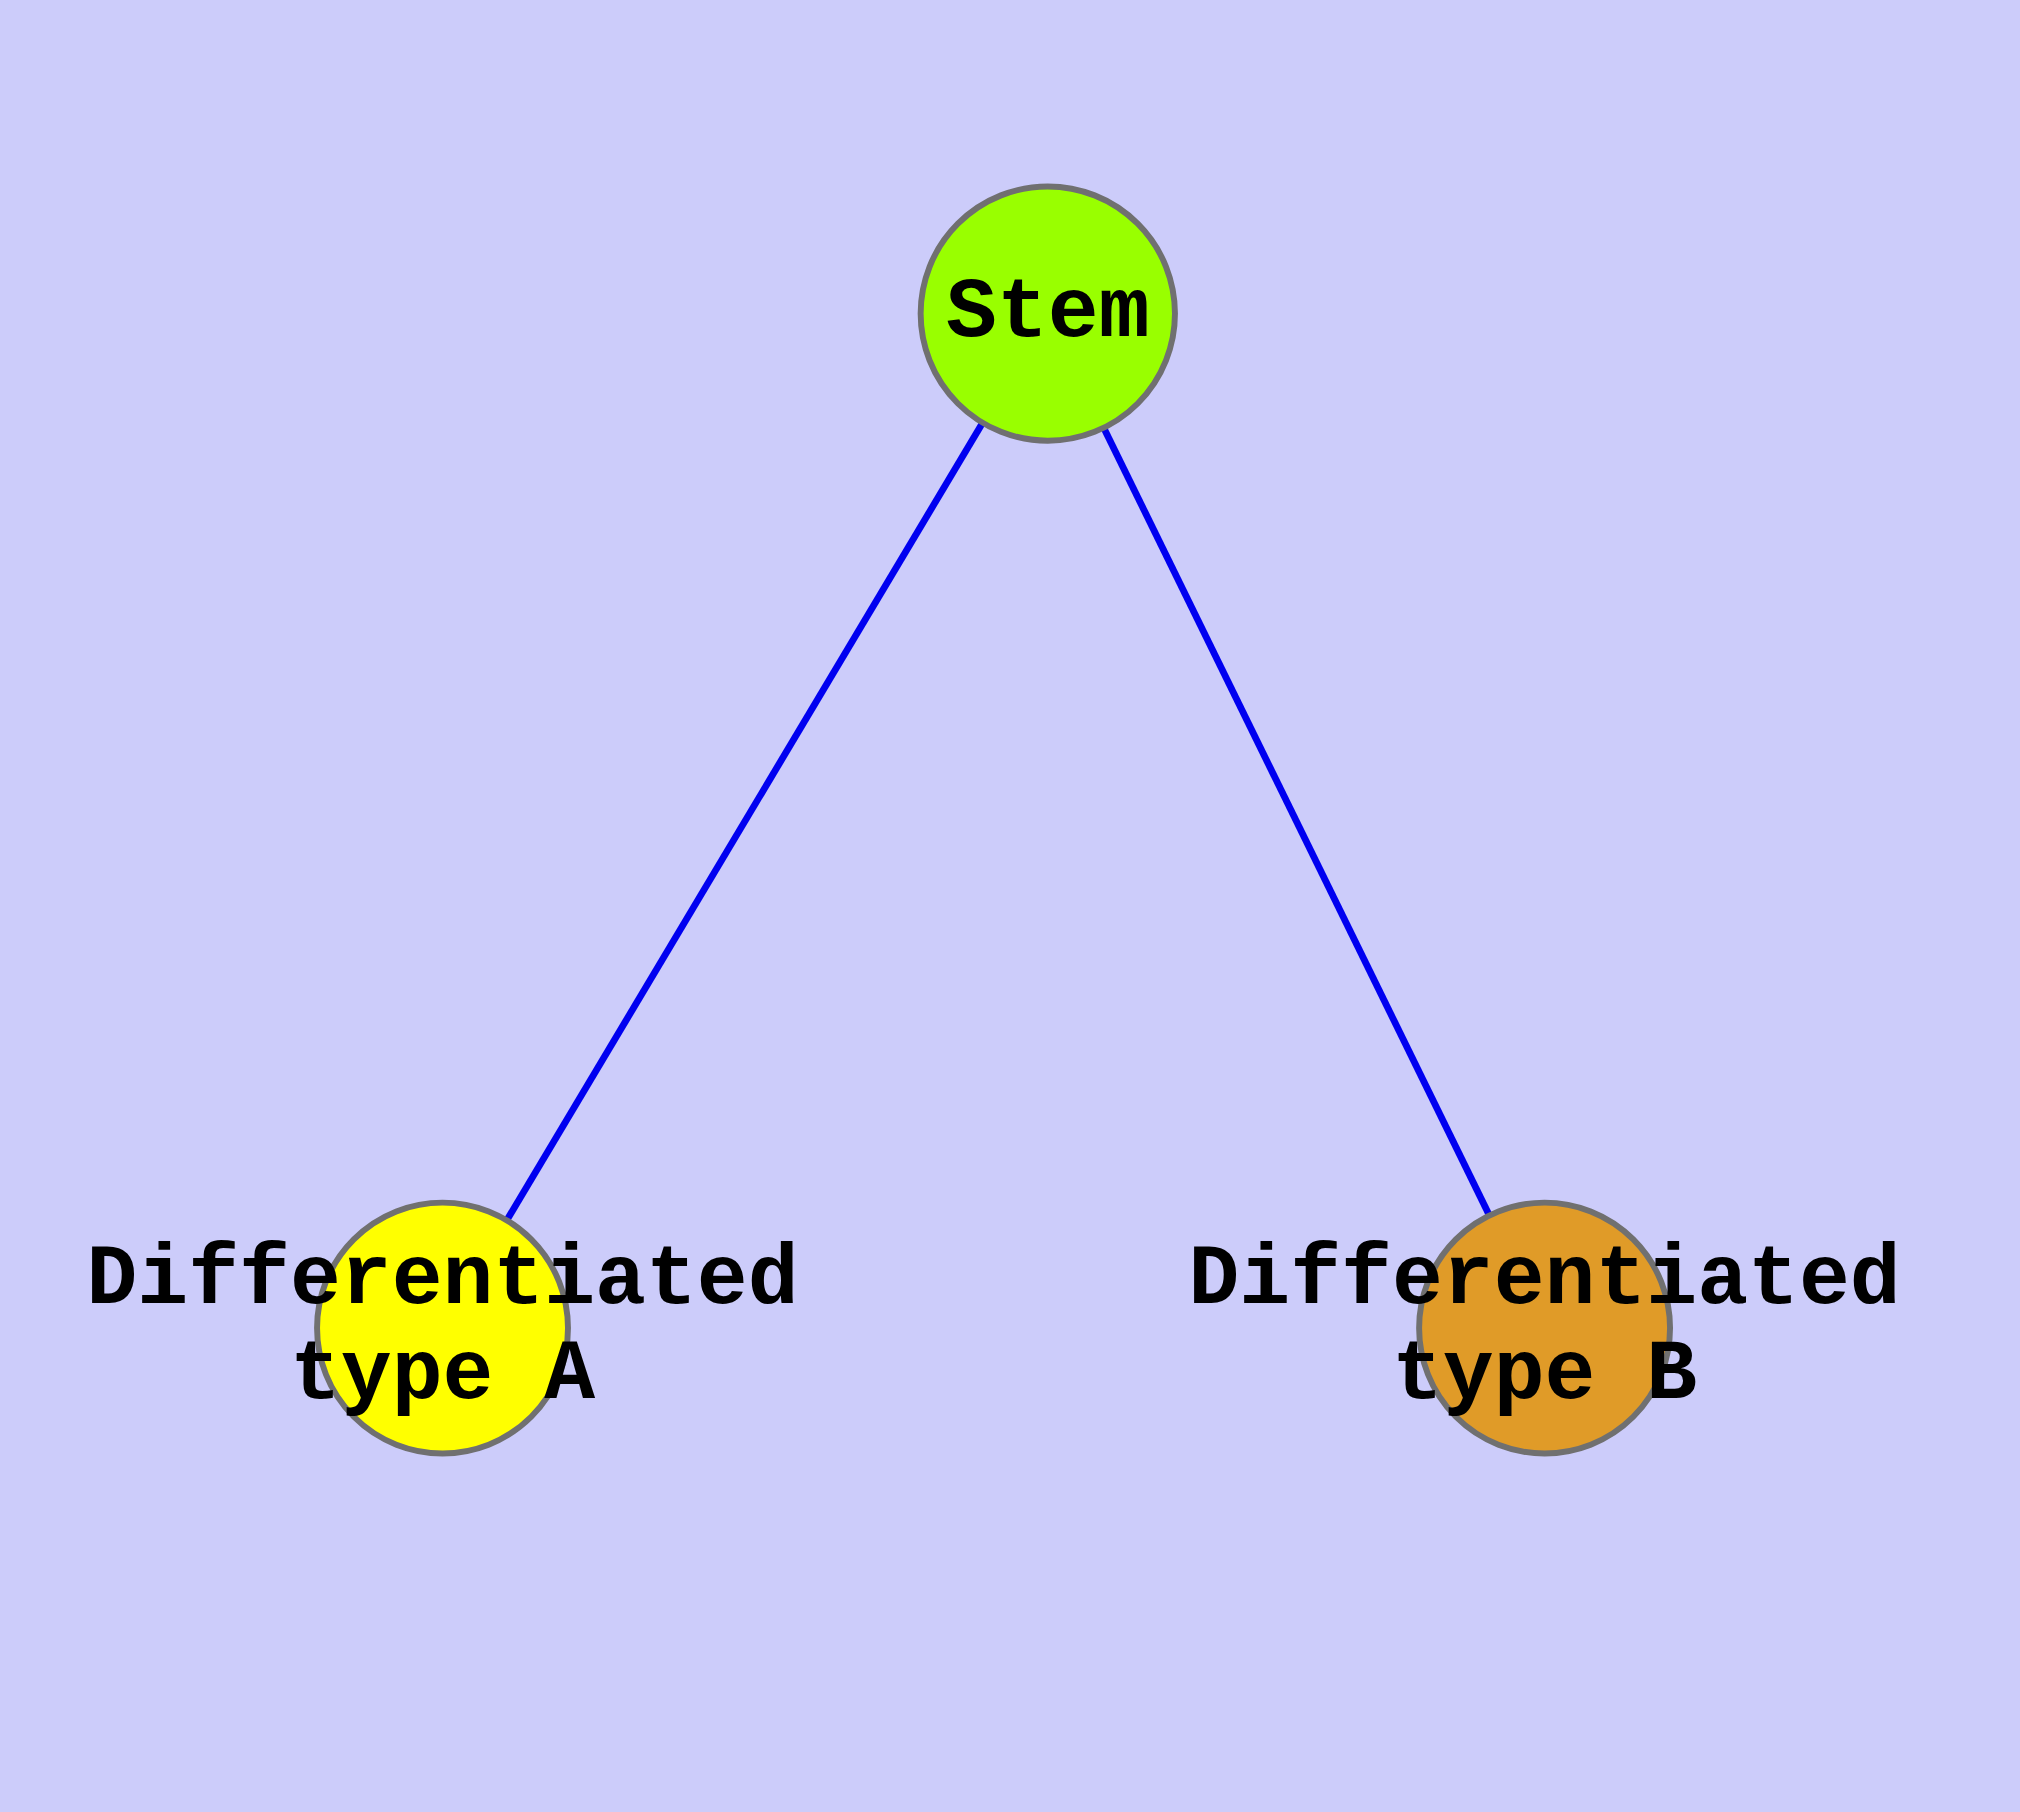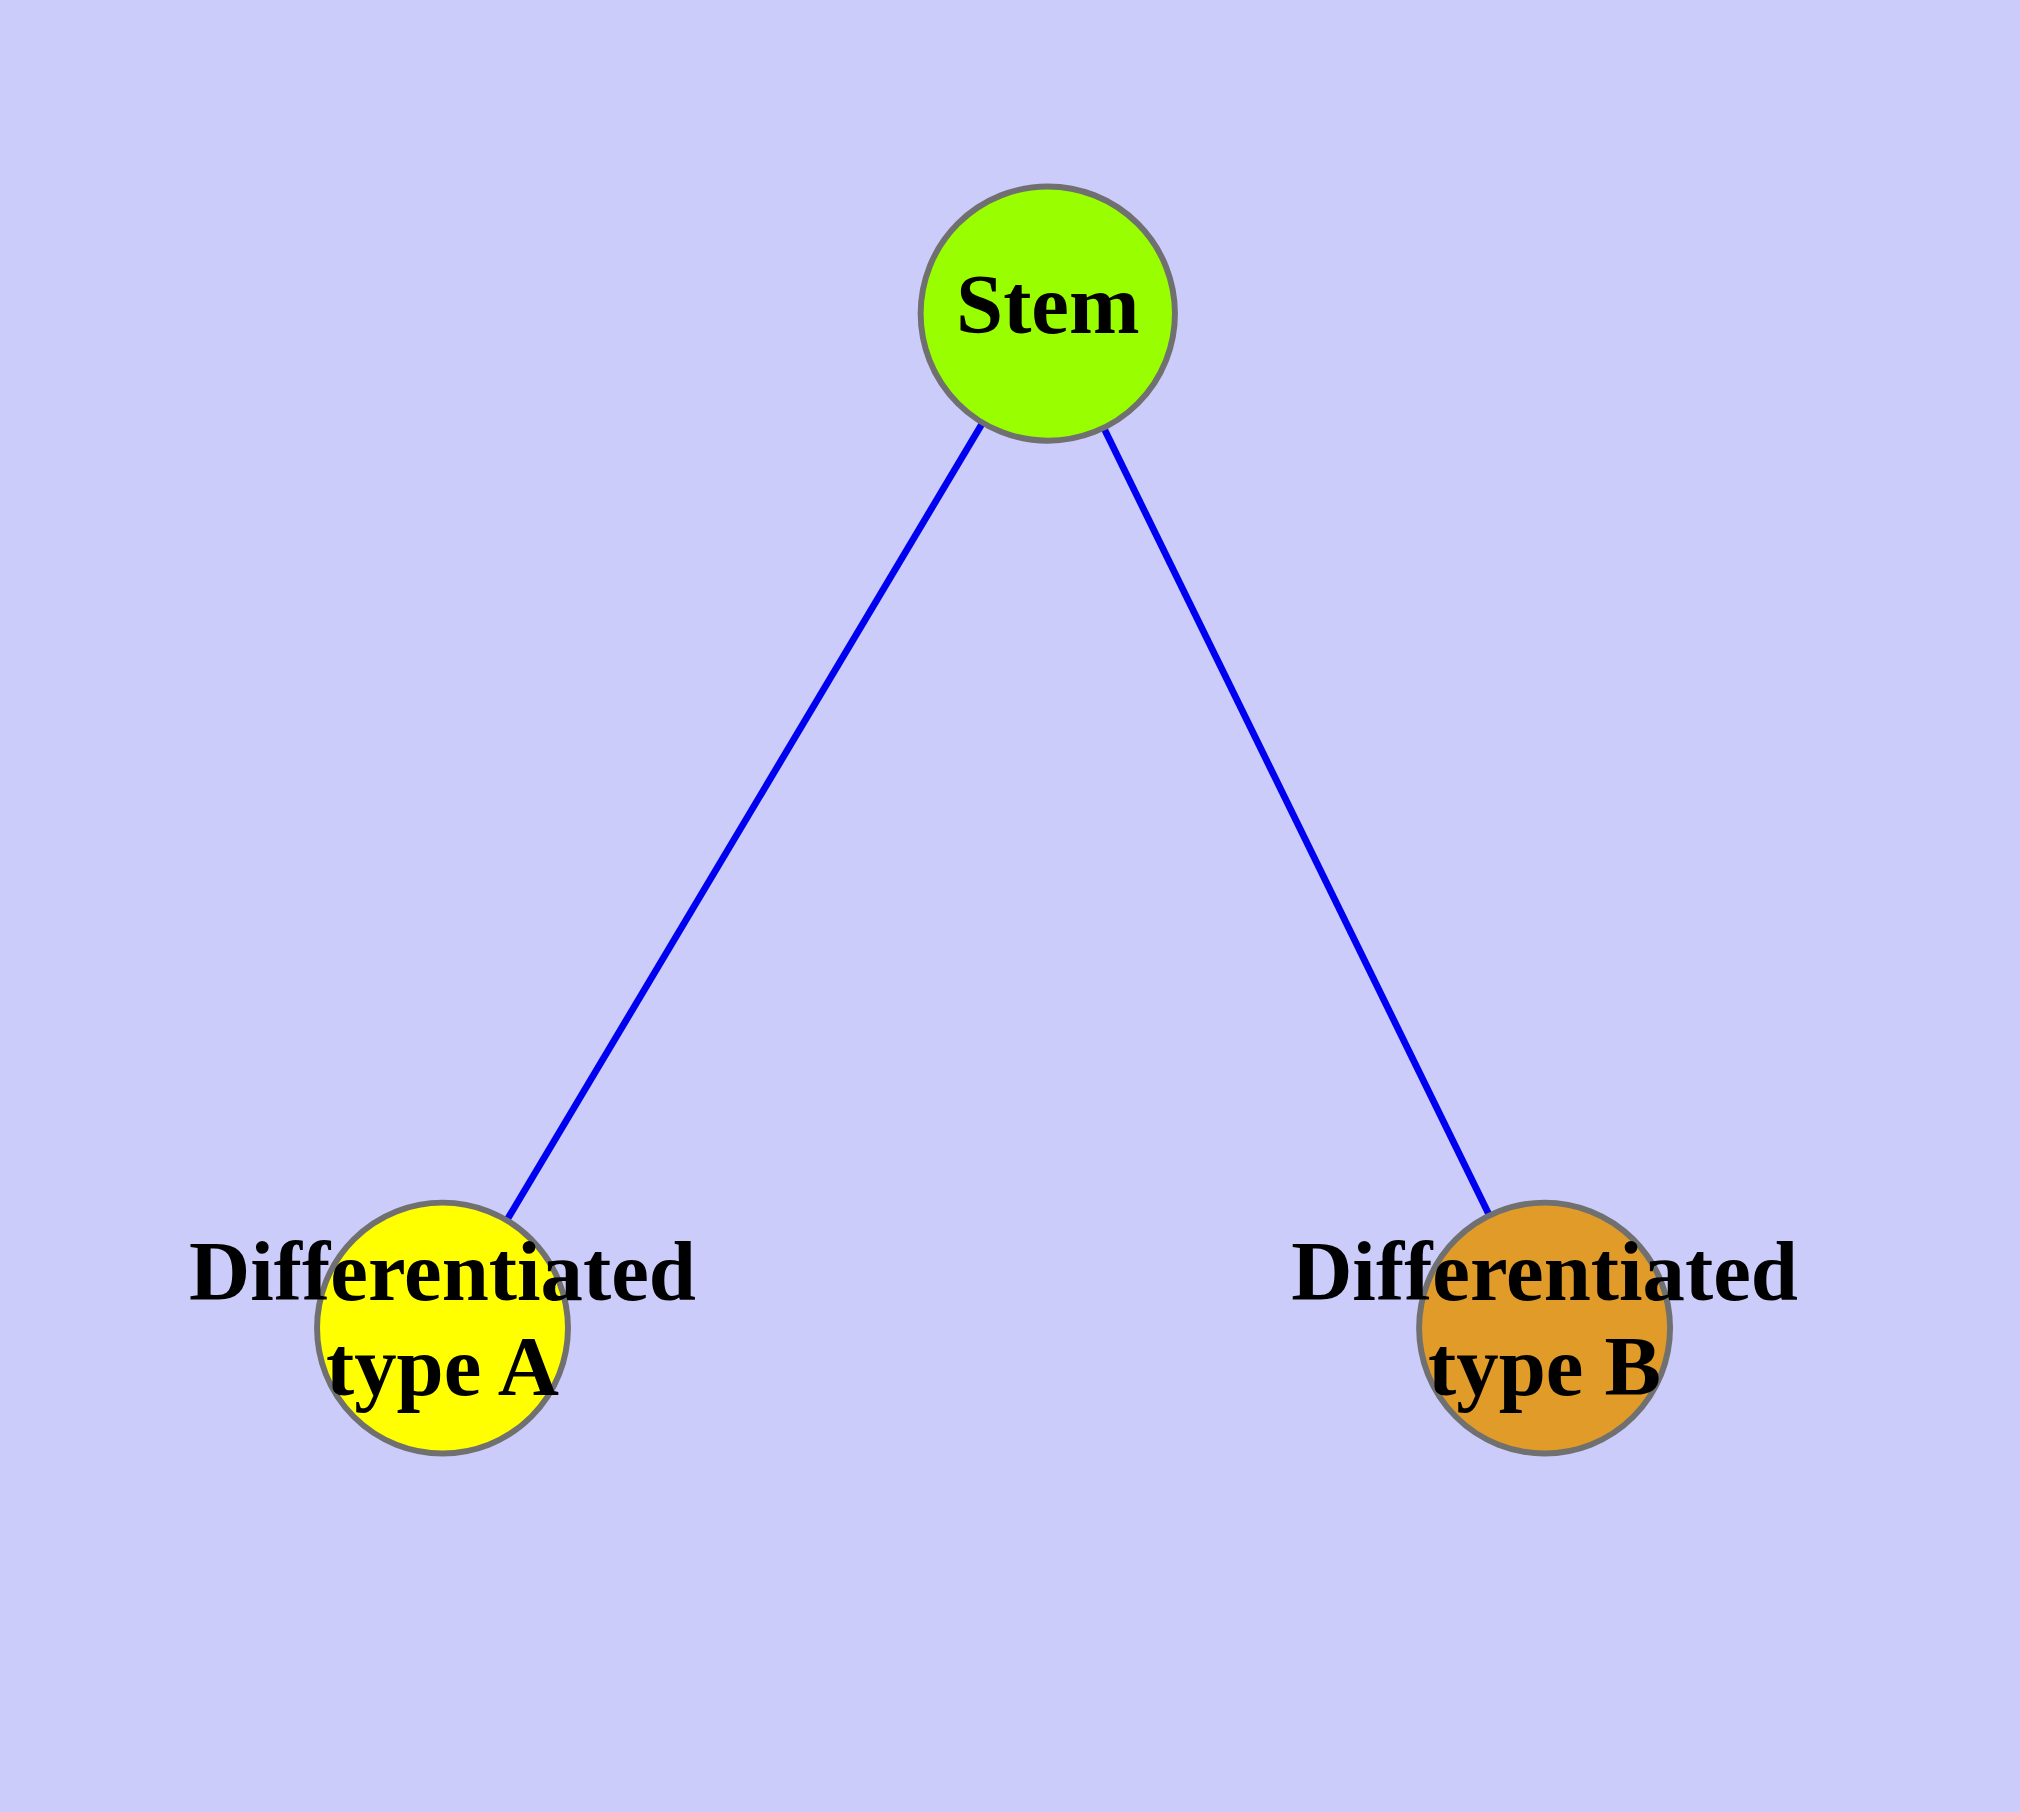--- a/index.html
+++ b/index.html
@@ -6,21 +6,21 @@
   html, body {
     margin: 0;
     padding: 0;
     background: #ffffff;
   }
   #canvas {
     position: relative;
     width: 2021px;
     height: 1812px;
     overflow: hidden;
-    font-family: Liberation Serif, serif;
+    font-family: Liberation Mono, monospace;
   }
   #graph-svg {
     position: absolute;
     top: 0;
     left: 0;
     width: 2021px;
     height: 1812px;
     display: block;
   }
   .node-label {

